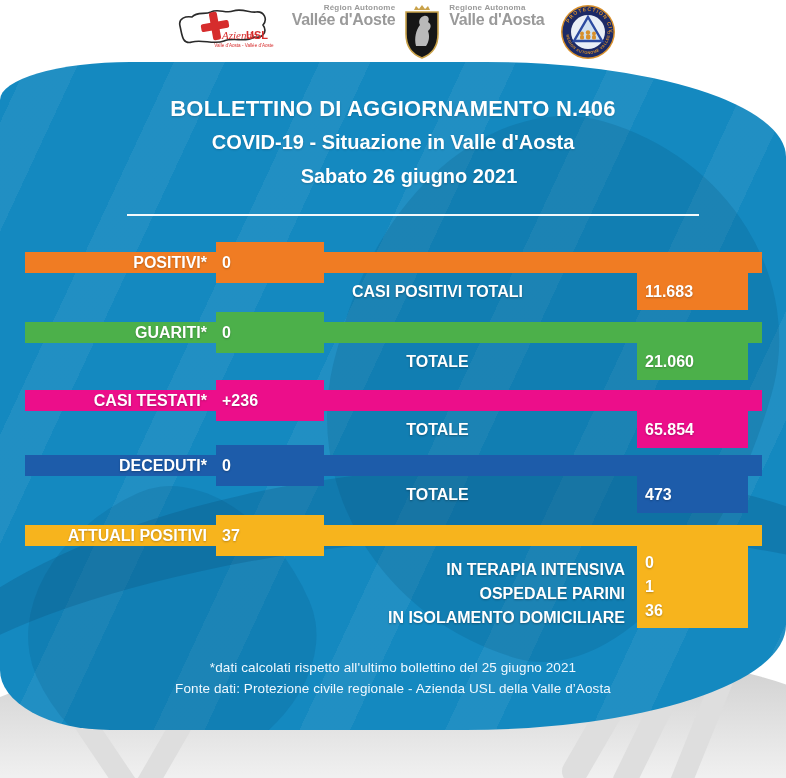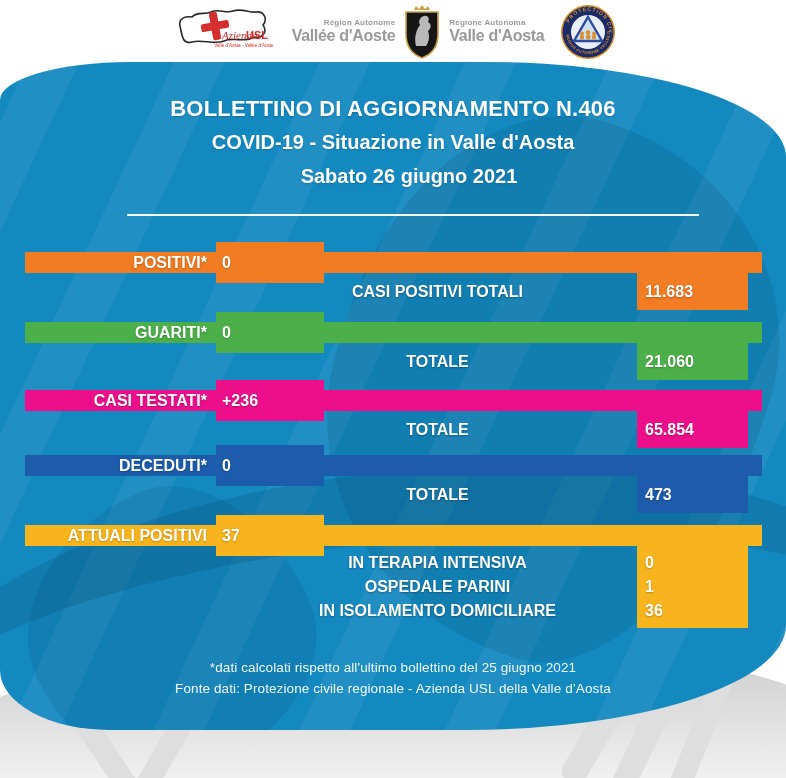--- a/index.html
+++ b/index.html
@@ -2,21 +2,21 @@
 <html><head>
 <meta charset="utf-8">
 <style>
   html,body{margin:0;padding:0;background:#ffffff;}
   .page{
     position:relative;width:786px;height:778px;overflow:hidden;background:#ffffff;
     font-family:"Liberation Sans",sans-serif;
   }
   
   .header{position:absolute;top:0;left:0;width:786px;height:64px;display:flex;align-items:center;justify-content:center;gap:16px;z-index:5;}
-  .logo{display:flex;align-items:center;}
+  .logo{display:flex;}
   .region-text{line-height:1.05;color:#9a9a9a;}
   .region-text .small{font-size:8px;font-weight:bold;letter-spacing:.2px;}
   .region-text .big{font-size:16px;font-weight:bold;letter-spacing:-.3px;}
   .region-fr{text-align:right;margin-right:6px;}
   .region-it{text-align:left;margin-left:6px;}
   
   .grey-swoosh{position:absolute;left:-80px;top:636px;width:980px;height:270px;border-radius:50%;
     background:linear-gradient(180deg,#c9c9c9 0%,#ffffff 72%);z-index:0;}
   .grey-stroke{position:absolute;background:#dedede;border-radius:14px;z-index:0;}
   .gs1{left:598px;top:624px;width:26px;height:170px;transform:rotate(30deg);}
@@ -53,22 +53,22 @@
   .row-label{position:absolute;left:25px;width:182px;height:21px;line-height:21px;
     text-align:right;color:#fff;font-weight:bold;font-size:16px;text-shadow:0 1px 2px rgba(0,0,0,.25);}
   .row-value{position:absolute;left:222px;width:100px;height:41px;line-height:41px;
     color:#fff;font-weight:bold;font-size:16px;text-shadow:0 1px 2px rgba(0,0,0,.25);}
   .total-label{position:absolute;left:250px;width:375px;height:37px;line-height:37px;text-align:center;
     color:#fff;font-weight:bold;font-size:16px;text-shadow:0 1px 2px rgba(0,0,0,.3);}
   .total-block{position:absolute;left:637px;width:111px;height:37px;}
   .total-value{position:absolute;left:645px;width:100px;height:37px;line-height:37px;
     color:#fff;font-weight:bold;font-size:16px;text-shadow:0 1px 2px rgba(0,0,0,.25);}
   .bd-block{position:absolute;left:637px;top:546px;width:111px;height:82px;}
-  .bd-label{position:absolute;left:250px;width:375px;height:24px;line-height:24px;text-align:center;
-    color:#fff;font-weight:bold;font-size:16px;text-shadow:0 1px 2px rgba(0,0,0,.3);}
+  .bd-label{position:absolute;left:250px;width:375px;height:24px;line-height:24px;text-align:right;
+    color:#fff;font-weight:bold;font-size:16px;text-shadow:0 1px 2px rgba(0,0,0,.3);margin-top:7px;}
   .bd-value{position:absolute;left:645px;width:100px;height:24px;line-height:24px;
     color:#fff;font-weight:bold;font-size:16px;text-shadow:0 1px 2px rgba(0,0,0,.25);}
   
   .footer{position:absolute;left:0;width:786px;text-align:center;color:#eef8ff;font-size:13.5px;letter-spacing:.1px;}
   .f1{top:660px;} .f2{top:681px;}
 </style>
 </head>
 <body>
 
 <div class="page">

